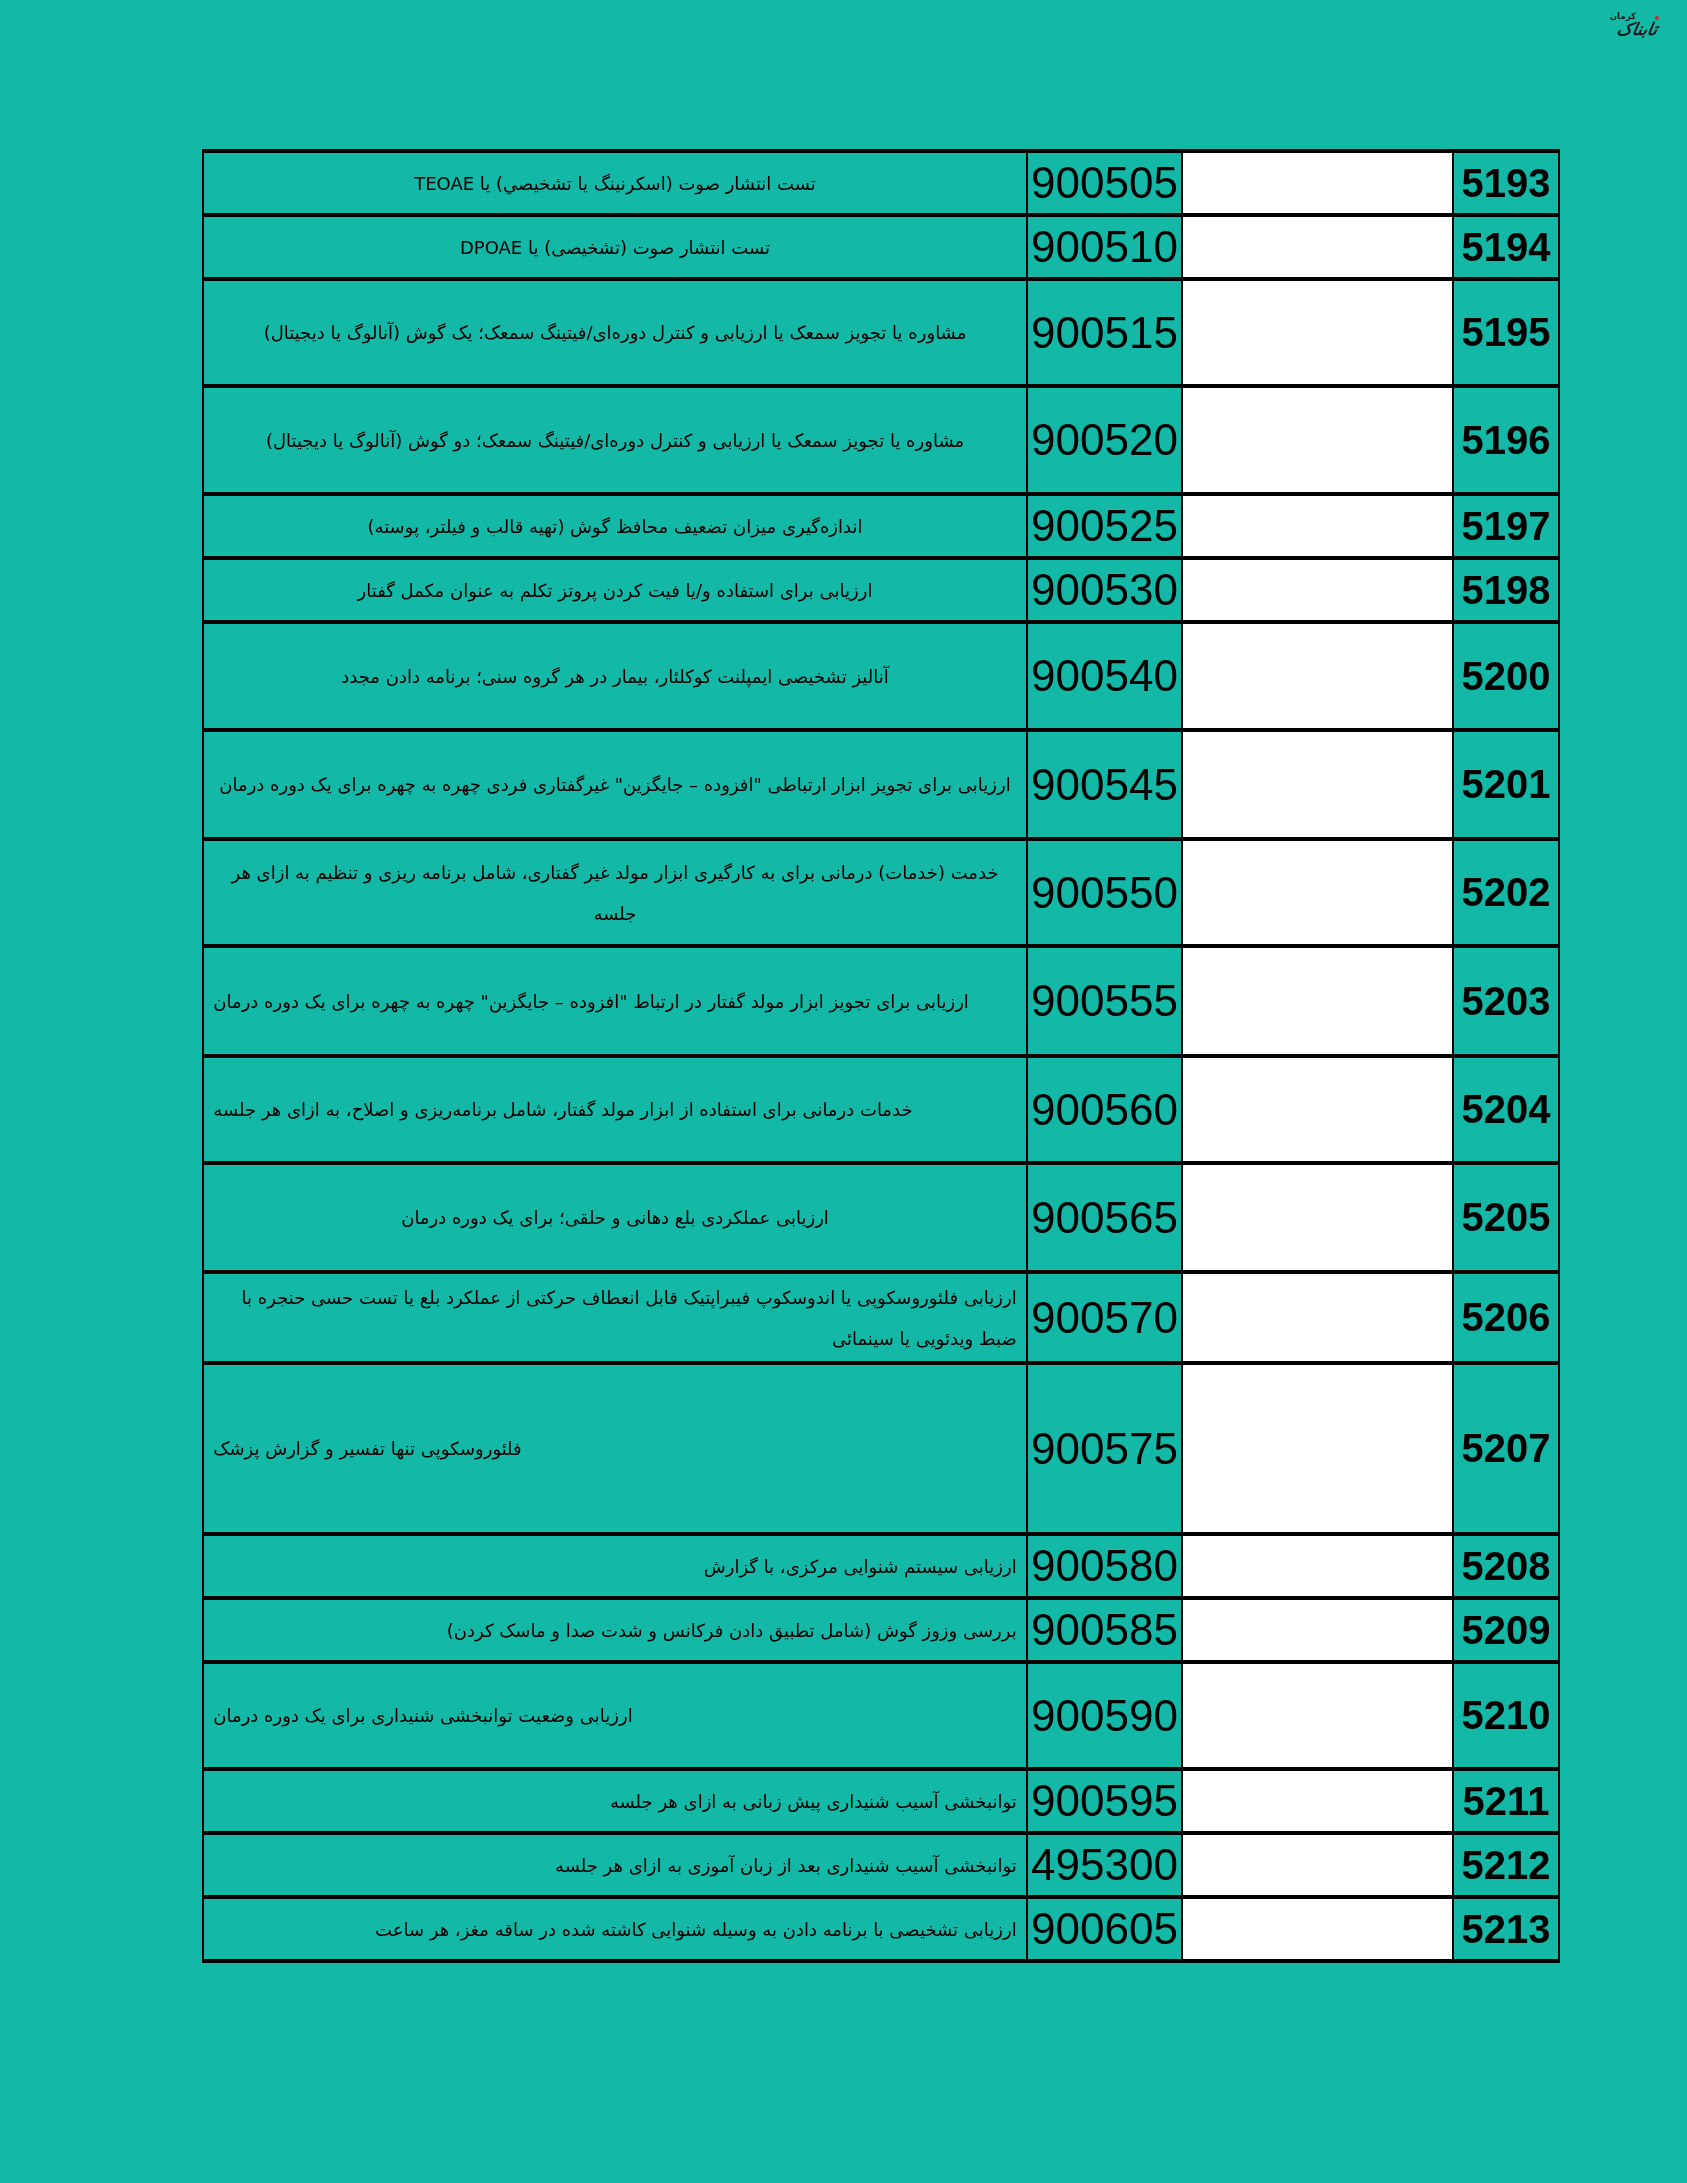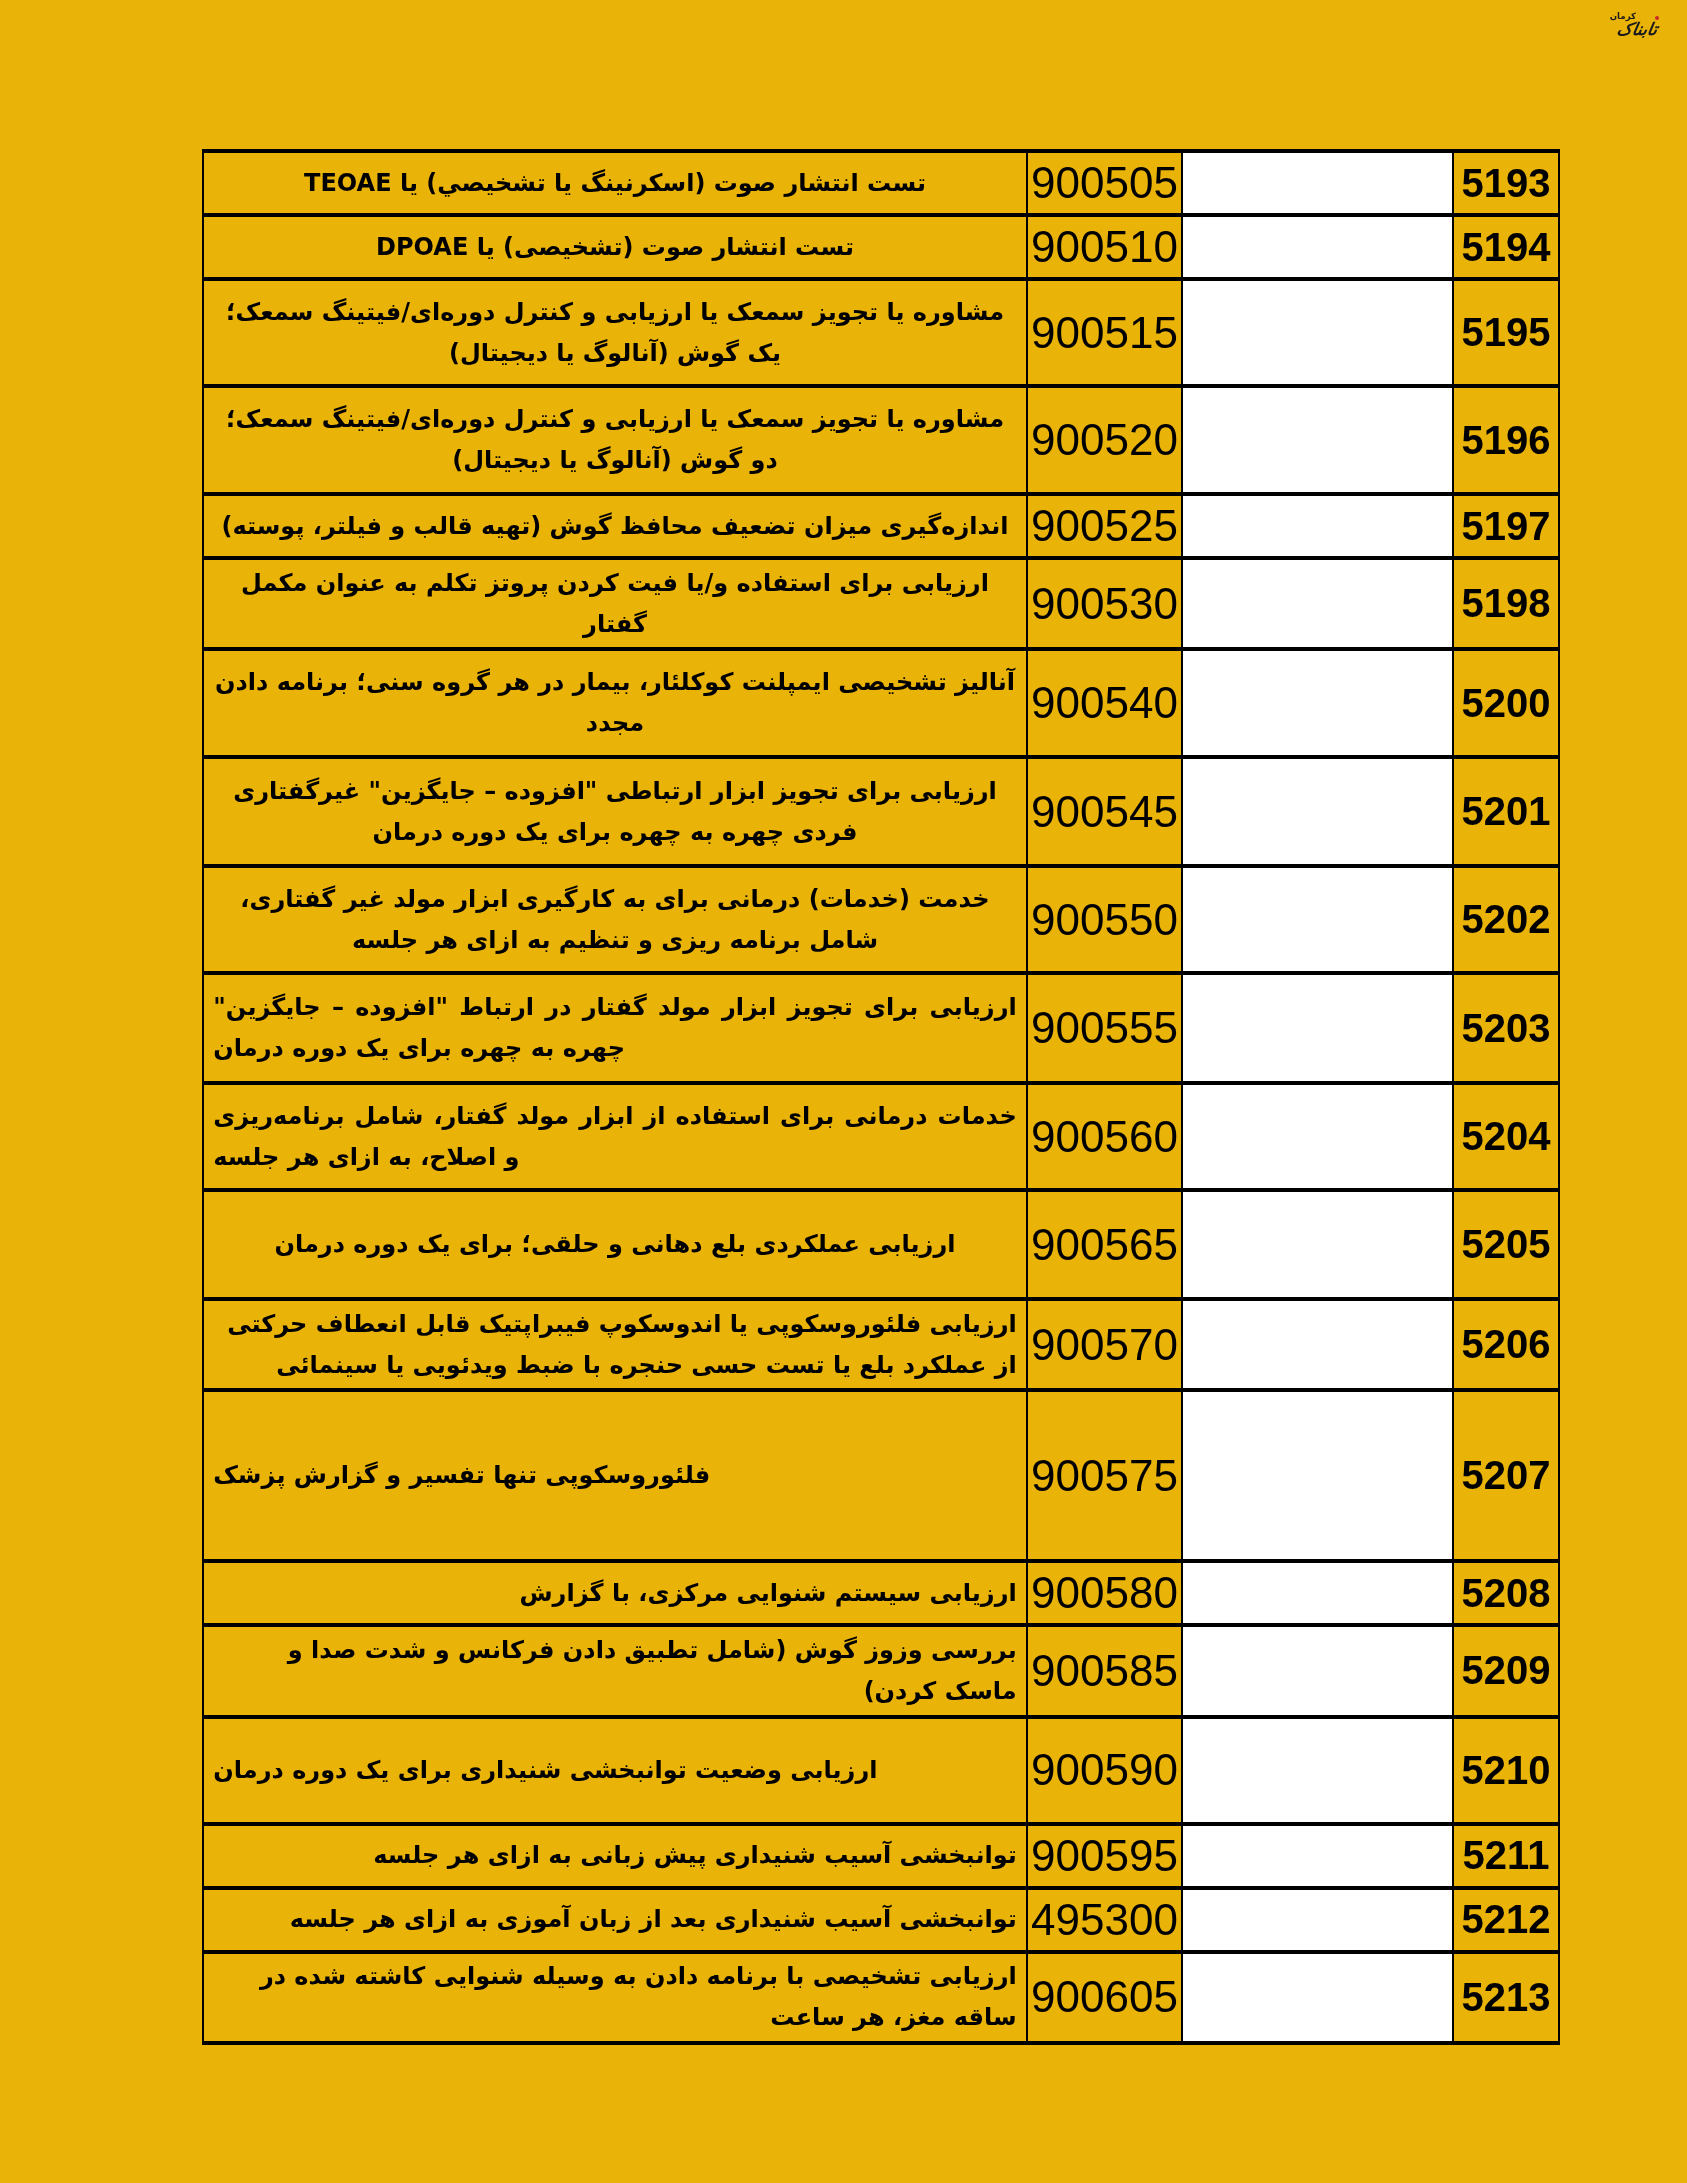--- a/index.html
+++ b/index.html
@@ -4,21 +4,21 @@
 <style>
   html, body {
     margin: 0;
     padding: 0;
     background: #ffffff;
   }
   .page {
     position: relative;
     width: 1687px;
     height: 2183px;
-    background: #eab308;
+    background: #14b8a6;
     overflow: hidden;
     font-family: "DejaVu Sans", sans-serif;
   }
 
   
   .watermark {
     position: absolute;
     top: 9.3px;
     right: 21px;
     width: 53px;
@@ -72,22 +72,22 @@
     border: solid #000;
     border-width: 4px 2.6px;
     vertical-align: middle;
     overflow: hidden;
   }
 
   td.desc {
     direction: rtl;
     unicode-bidi: plaintext;
     font-family: "DejaVu Sans", sans-serif;
-    font-weight: bold;
-    font-size: 24px;
+    font-weight: normal;
+    font-size: 18px;
     line-height: 41px;
     color: #000;
     padding: 2.6px 9.3px;
     text-align: right;
   }
   td.code {
     direction: ltr;
     font-family: "Liberation Sans", sans-serif;
     font-size: 44px;
     text-align: center;

